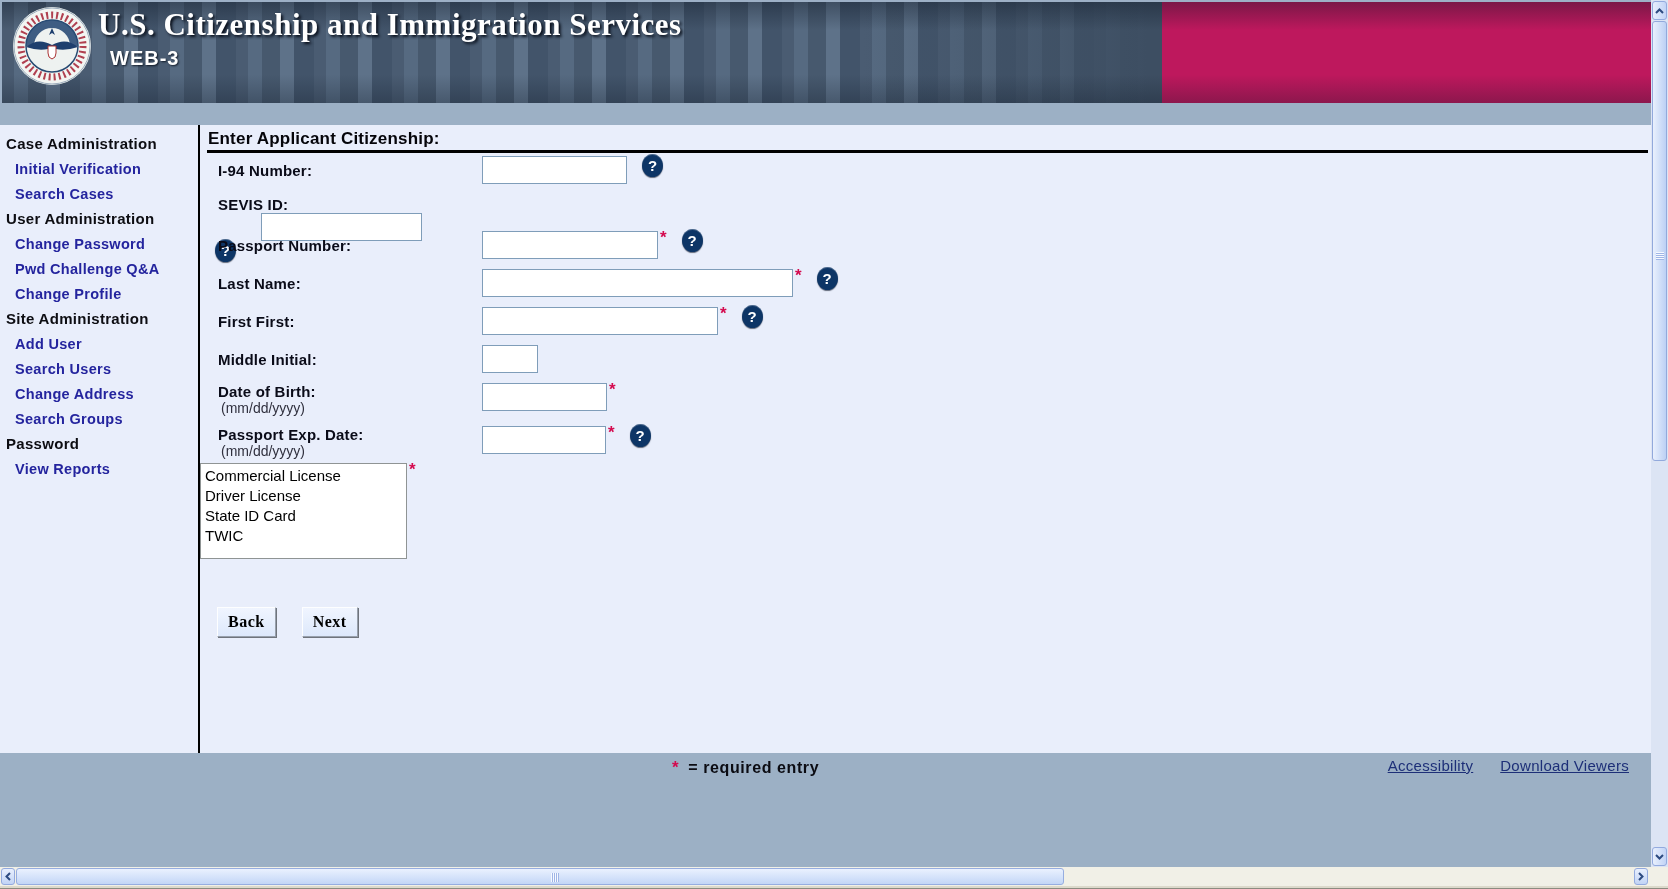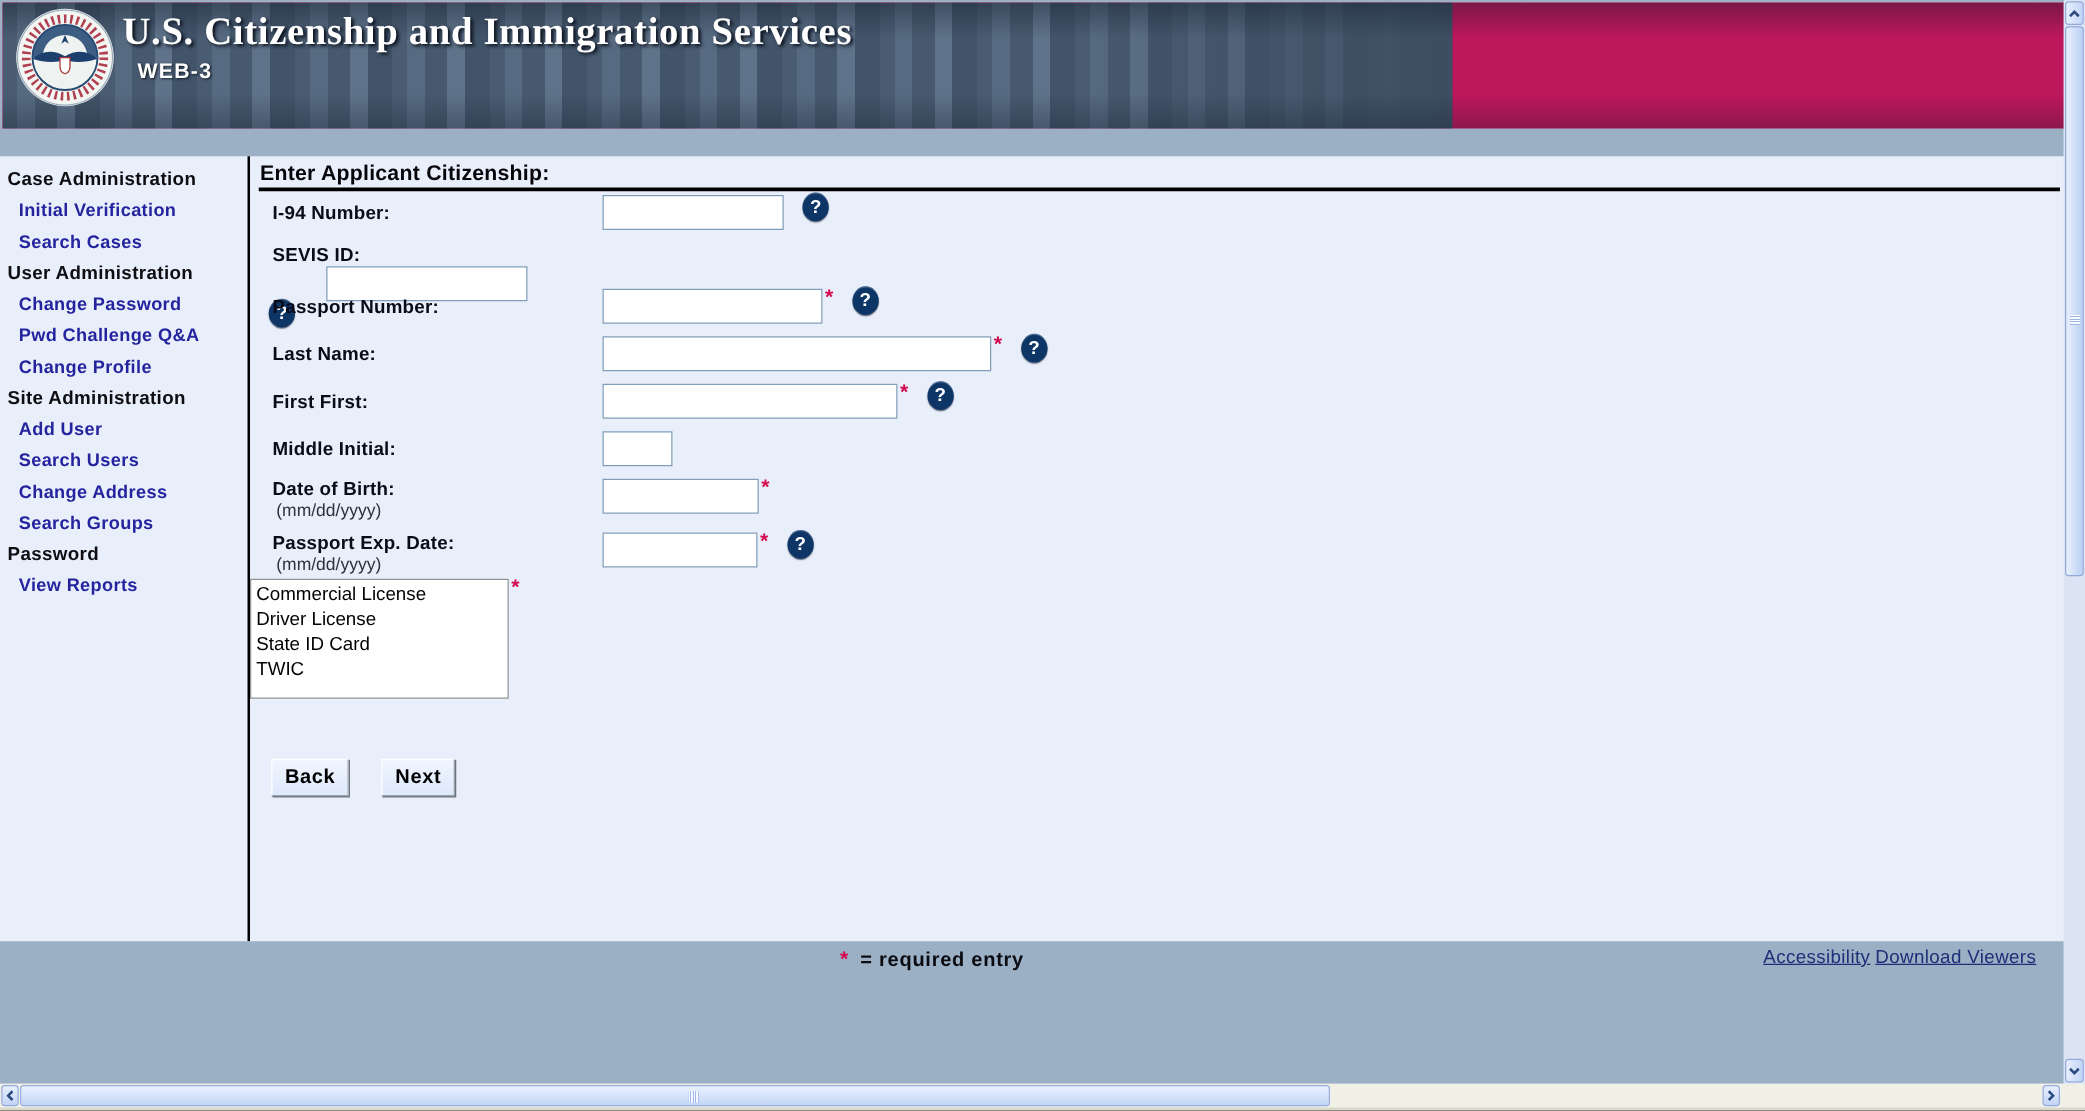--- a/index.html
+++ b/index.html
@@ -31,21 +31,21 @@
                rgba(12,22,36,0) 72%, rgba(12,22,36,.28));
   }
   .seal{ position:absolute; left:10px; top:4px; width:80px; height:80px; }
   .app-title{
     position:absolute; left:96px; top:5px;
     font-family:"Liberation Serif",serif; font-weight:bold; font-size:31px;
     color:#ffffff; text-shadow:2px 2px 3px rgba(4,10,20,.95); letter-spacing:.5px;
     white-space:nowrap;
   }
   .app-sub{
-    position:absolute; left:108px; top:45px; font-weight:bold; font-size:17px;
+    position:absolute; left:108px; top:45px; font-weight:bold; font-size:20px;
     color:#ffffff; letter-spacing:1px; text-shadow:1px 1px 2px rgba(4,10,20,.8);
   }
   .strip{ position:absolute; left:0; top:103px; width:1651px; height:22px; background:#9cb0c5; }
 
   
   .body{ position:absolute; left:0; top:125px; width:1651px; height:628px; display:flex; }
   .sidebar{ width:198px; box-sizing:border-box; padding-top:6px; }
   .sb-item{
     height:25px; display:flex; align-items:center; padding-left:6px;
     font-size:15px; font-weight:bold; color:#0d0d12; white-space:nowrap; letter-spacing:.3px;
@@ -89,38 +89,38 @@
   .row-passport_exp{ top:301px; }  .row-passport_exp .tb{ width:118px; }
   .row-benefits{ top:338px; }
 
   .selwrap{ border:1px solid #8f9494; background:#fff; padding:2px; width:207px; box-sizing:border-box; }
   .bselect{
     width:201px; height:89px; border:none; outline:none; background:#fff;
     font-size:15px; font-family:inherit; color:#000; overflow:hidden;
   }
   .bselect option{ padding:1px 2px; line-height:21px; }
 
-  .btn-row{ position:absolute; top:482px; left:17px; display:flex; }
+  .btn-row{ position:absolute; top:482px; left:17px; display:flex;font-family:Liberation Serif, serif; }
   .btn{
     height:30px; min-width:56px; padding:0 10px; font-size:16px; font-weight:bold;
     color:#000; font-family:inherit; letter-spacing:.5px; cursor:pointer;
     background:linear-gradient(180deg,#f0f5ff,#dde8fb);
     border:1px solid #98a0ac; border-top-color:#fdfeff; border-left-color:#fdfeff;
     box-shadow:1px 1px 0 #6f747c;
   }
   .btn + .btn{ margin-left:26px; }
 
   
   .footer{ position:absolute; left:0; top:753px; width:1651px; height:114px; background:#9cb0c5; }
   .footer-note{
     position:absolute; left:672px; top:5px; display:flex; align-items:baseline;
     font-size:16px; font-weight:bold; color:#0b0b12; letter-spacing:.6px;
   }
   .footer-note .mark{ color:#d40a4e; margin-right:9px; font-size:17px; }
-  .footer-links{ position:absolute; right:22px; top:4px; display:flex; gap:4px; }
+  .footer-links{ position:absolute; right:22px; top:4px; display:flex; gap:27px; }
   .flink{ color:#1d2f78; font-size:15px; text-decoration:underline; cursor:pointer; letter-spacing:.3px; }
 
   
   .vscroll{ position:absolute; right:0; top:0; width:17px; height:867px; background:#dce4f4; }
   .vbtn{
     position:absolute; left:1px; width:15px; height:19px; box-sizing:border-box;
     background:linear-gradient(90deg,#e8effd,#c2d4f6); border:1px solid #93aade;
     border-radius:3px; display:flex; align-items:center; justify-content:center; cursor:pointer;
   }
   .vbtn.up{ top:1px; } .vbtn.down{ top:847px; }

